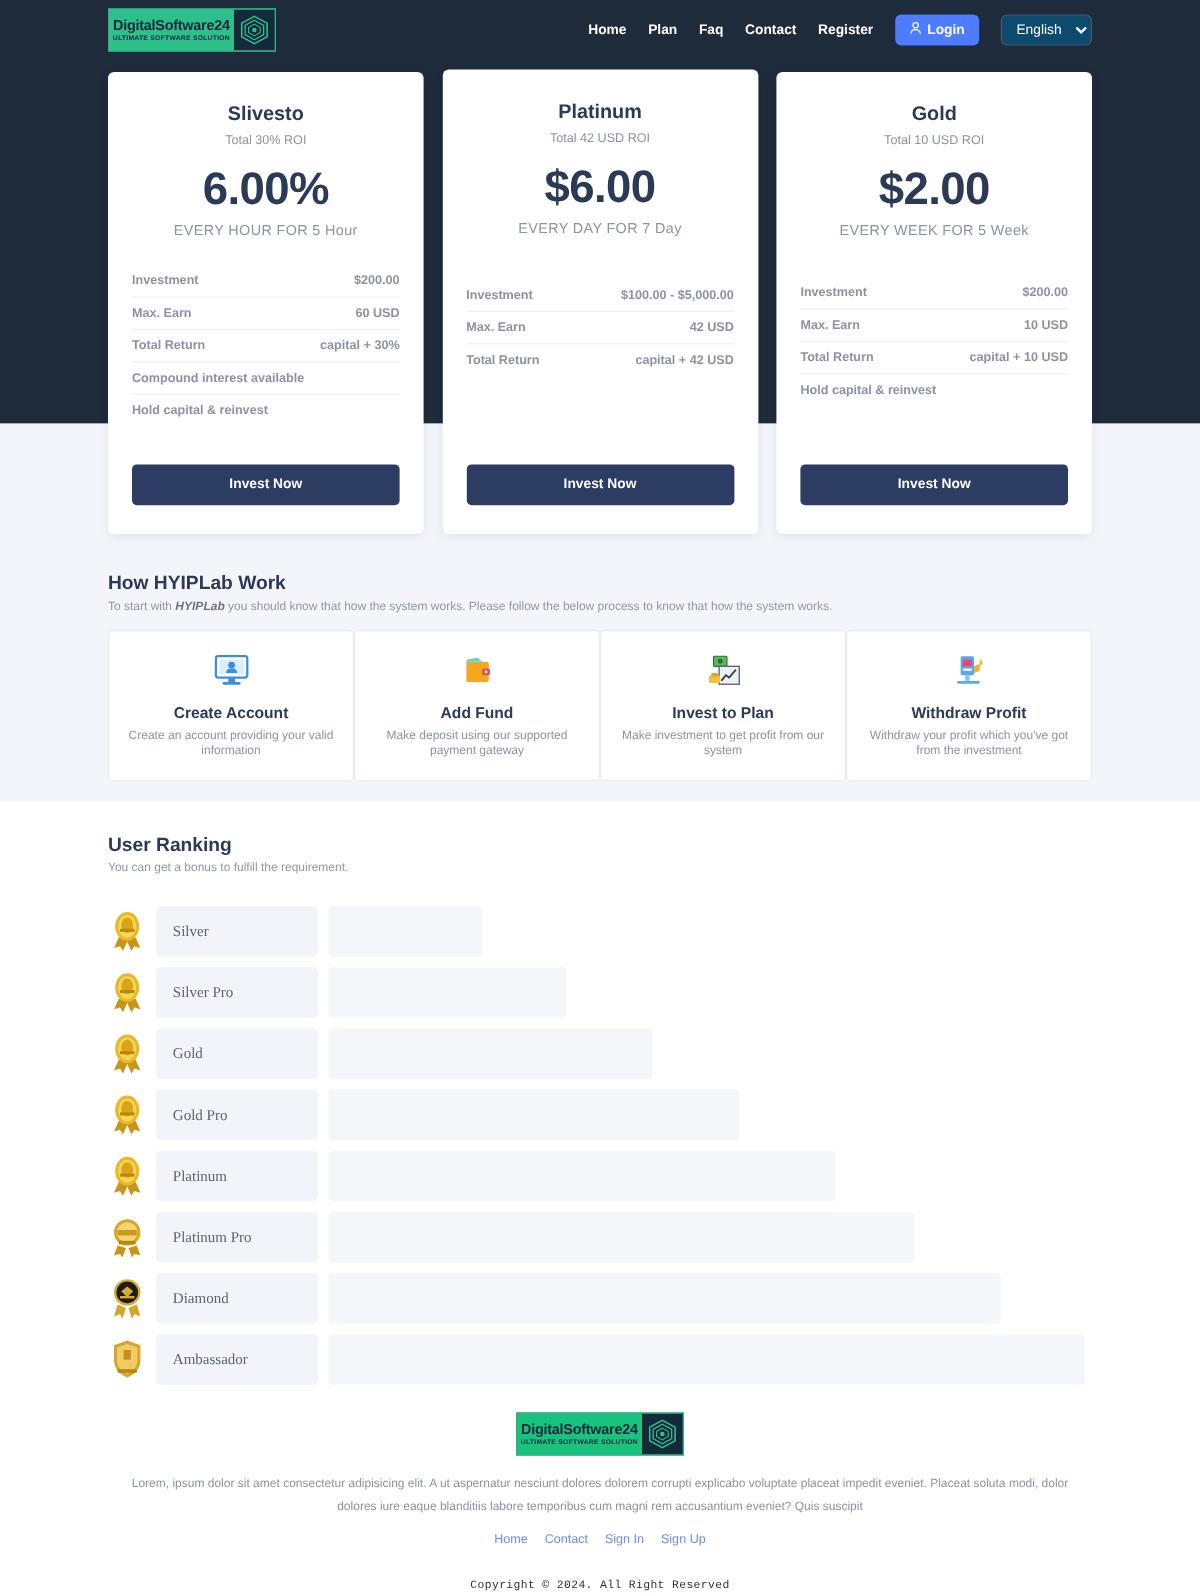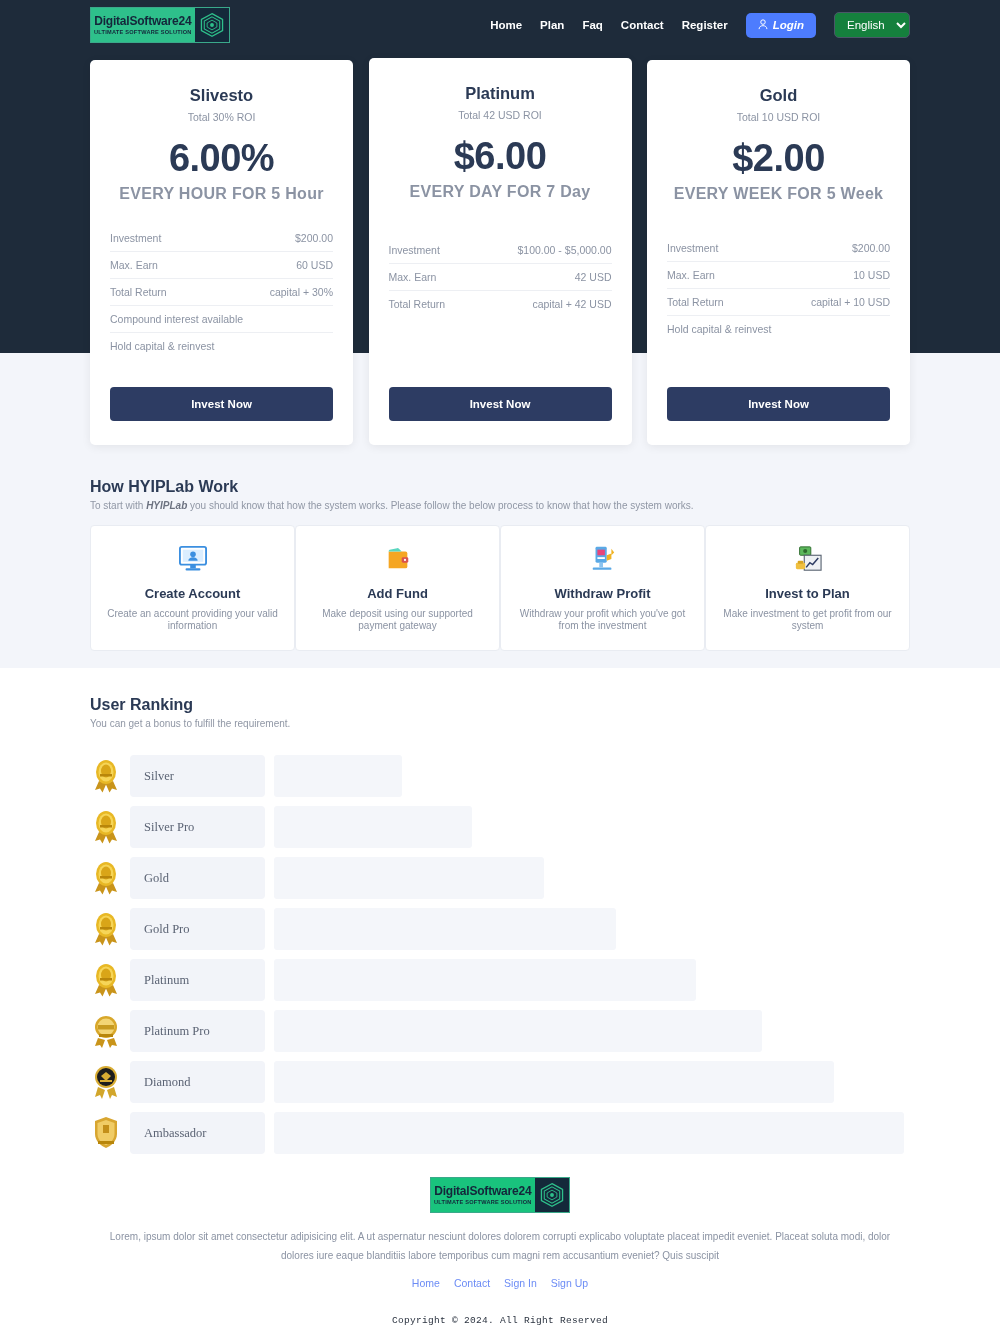--- a/index.html
+++ b/index.html
@@ -94,24 +94,23 @@
     gap: 5px;
     background: #4d7cfe;
     color: #fff;
     border: none;
     border-radius: 5px;
     padding: 6px 12px;
     font-size: 11.5px;
     font-weight: 700;
     font-family: inherit;
     cursor: pointer;
-    font-style: italic;
   }
   .lang-select {
-    background: #15803d;
+    background: #0c4a6e;
     color: #ffffff;
     border: 1px solid #4a5768;
     border-radius: 5px;
     padding: 5px 8px;
     font-size: 11.5px;
     font-family: inherit;
     min-width: 68px;
   }
 
   
@@ -149,37 +148,37 @@
   .plan-amount {
     text-align: center;
     font-size: 38px;
     font-weight: 700;
     color: #2b3a55;
     line-height: 46px;
     letter-spacing: -0.5px;
   }
   .plan-interval {
     text-align: center;
-    font-size: 16px;
+    font-size: 12px;
     color: #8b93a3;
     letter-spacing: 0.3px;
     margin-top: 4px;
     margin-bottom: 18px;
-    font-weight: bold;
   }
   .plan-rows { margin-top: 4px; }
   .plan-row {
     display: flex;
     justify-content: space-between;
     align-items: flex-start;
     gap: 8px;
     padding: 7px 0;
     border-bottom: 1px solid #edeff3;
     font-size: 10.5px;
     color: #8b93a3;
+    font-weight: bold;
   }
   .plan-row:last-child { border-bottom: none; }
   .plan-row .rk { white-space: nowrap; }
   .plan-row .rv { text-align: right; }
   .plan-row.single { justify-content: flex-start; }
   .plan-spacer { flex: 1 1 auto; min-height: 28px; }
   .invest-btn {
     display: block;
     width: 100%;
     background: #2d3c63;
@@ -502,47 +501,47 @@
             <rect x="19" y="13" width="7" height="6" rx="1.5" fill="#d9534f"></rect>
             <circle cx="22.5" cy="16" r="1.2" fill="#ffffff"></circle>
           </svg>
         </div>
         <div class="work-title">Add Fund</div>
         <div class="work-desc">Make deposit using our supported payment gateway</div>
       </div>
 
       <div class="work-card">
         <div class="work-icon">
+          <svg width="30" height="28" viewBox="0 0 32 30" aria-hidden="true">
+            <rect x="7" y="2" width="12" height="9" rx="1" fill="#5cb85c" stroke="#2d6a2d" stroke-width="1"></rect>
+            <circle cx="13" cy="6.5" r="2.2" fill="#2d6a2d"></circle>
+            <rect x="12" y="11" width="18" height="16" fill="#eef1f4" stroke="#5a6472" stroke-width="1.2"></rect>
+            <polyline points="14,24 18,19 21,21 27,14" fill="none" stroke="#2d3c63" stroke-width="1.6"></polyline>
+            <rect x="3" y="19" width="10" height="7" rx="1.5" fill="#f0c040"></rect>
+            <rect x="5" y="17" width="6" height="3" rx="1" fill="#d9a520"></rect>
+          </svg>
+        </div>
+        <div class="work-title">Invest to Plan</div>
+        <div class="work-desc">Make investment to get profit from our system</div>
+      </div>
+
+      <div class="work-card">
+        <div class="work-icon">
           <svg width="28" height="28" viewBox="0 0 30 30" aria-hidden="true">
             <rect x="7" y="2" width="12" height="17" rx="1.5" fill="#5aa9e6"></rect>
             <rect x="9" y="5" width="8" height="6" fill="#e8457a"></rect>
             <rect x="9" y="13" width="8" height="2" fill="#ffffff"></rect>
             <path d="M19 11l5-2v6l-5 2z" fill="#f0b323"></path>
             <path d="M24 4v7l3-3z" fill="#f0b323"></path>
             <rect x="4" y="24" width="20" height="2.6" rx="1" fill="#5aa9e6"></rect>
             <rect x="11" y="19" width="4" height="5" fill="#8cc4ef"></rect>
           </svg>
         </div>
         <div class="work-title">Withdraw Profit</div>
         <div class="work-desc">Withdraw your profit which you've got from the investment</div>
-      </div>
-
-      <div class="work-card">
-        <div class="work-icon">
-          <svg width="30" height="28" viewBox="0 0 32 30" aria-hidden="true">
-            <rect x="7" y="2" width="12" height="9" rx="1" fill="#5cb85c" stroke="#2d6a2d" stroke-width="1"></rect>
-            <circle cx="13" cy="6.5" r="2.2" fill="#2d6a2d"></circle>
-            <rect x="12" y="11" width="18" height="16" fill="#eef1f4" stroke="#5a6472" stroke-width="1.2"></rect>
-            <polyline points="14,24 18,19 21,21 27,14" fill="none" stroke="#2d3c63" stroke-width="1.6"></polyline>
-            <rect x="3" y="19" width="10" height="7" rx="1.5" fill="#f0c040"></rect>
-            <rect x="5" y="17" width="6" height="3" rx="1" fill="#d9a520"></rect>
-          </svg>
-        </div>
-        <div class="work-title">Invest to Plan</div>
-        <div class="work-desc">Make investment to get profit from our system</div>
       </div>
 
     </div>
   </div>
 </div>
 
 <div class="rank-section">
   <div class="rank-inner">
     <div class="sec-title">User Ranking</div>
     <div class="sec-sub">You can get a bonus to fulfill the requirement.</div>

